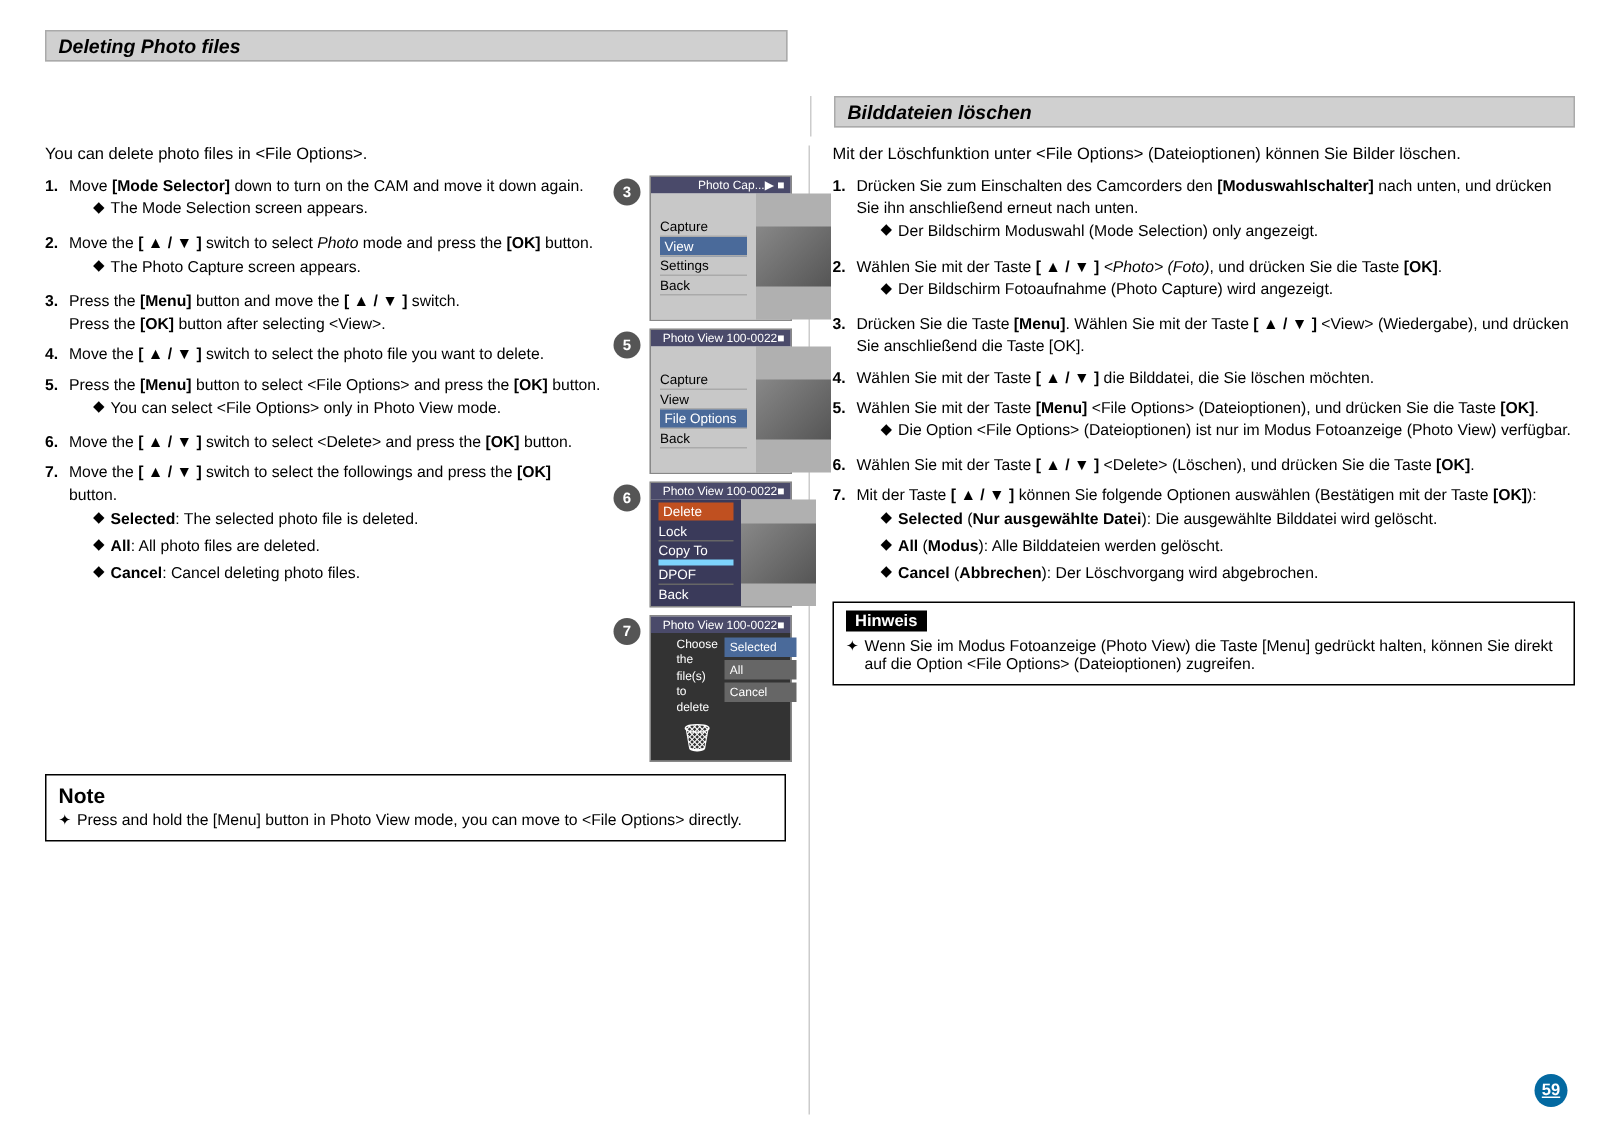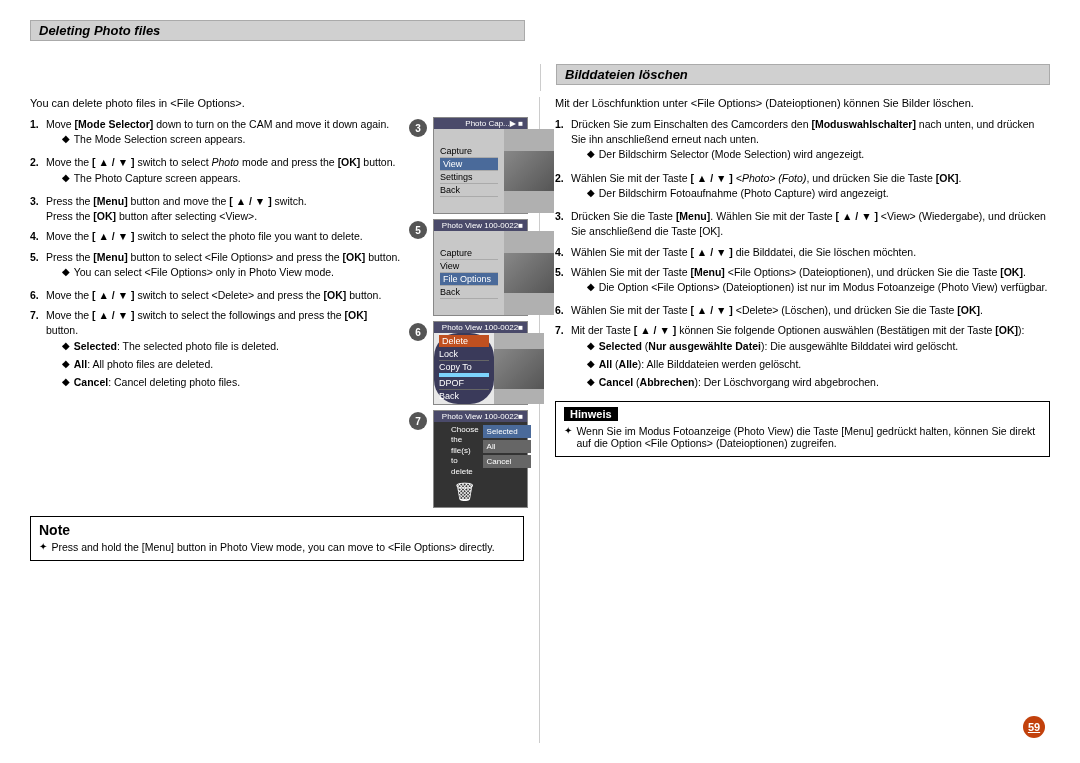--- a/index.html
+++ b/index.html
@@ -178,21 +178,21 @@
     }
     .screen-photo-img {
       width: 50px;
       height: 40px;
       background: linear-gradient(135deg, #888 0%, #555 100%);
     }
     .page-num {
       position: absolute;
       right: 35px;
       bottom: 25px;
-      background: #c2410c;
+      background: #0369a1;
       color: #fff;
       border-radius: 50%;
       width: 22px;
       height: 22px;
       display: flex;
       align-items: center;
       justify-content: center;
       font-size: 11px;
       font-weight: bold;
       text-decoration: underline;
@@ -333,21 +333,21 @@
           </div>
 
           <div class="screenshot-item">
             <div class="step-circle">6</div>
             <div class="screen-box" style="width:95px;">
               <div class="screen-header">
                 <span>Photo View  100-0022</span>
                   <span>■</span>
               </div>
               <div class="screen-body">
-                <div style="background:#3a3a5a; color:#fff; padding:2px 5px; min-width:60px;border-radius:24px;">
+                <div style="background:#3a3a5a; color:#fff; padding:2px 5px; min-width:60px;">
                   <div style="background:#c05020;color:#fff;padding:1px 3px;font-size:9px;margin-bottom:1px;">Delete</div>
                   <div style="font-size:9px;padding:1px 0;border-bottom:1px solid #666;">Lock</div>
                   <div style="font-size:9px;padding:1px 0;border-bottom:4px solid #7dd3fc;">Copy To</div>
                   <div style="font-size:9px;padding:1px 0;border-bottom:1px solid #666;">DPOF</div>
                   <div style="font-size:9px;padding:1px 0;">Back</div>
                 </div>
                 <div class="screen-photo">
                   <div class="screen-photo-img"></div>
                 </div>
               </div>
@@ -392,21 +392,21 @@
 
       <div class="intro-text">Mit der Löschfunktion unter &lt;File Options&gt; (Dateioptionen) können Sie Bilder löschen.</div>
 
       <div class="steps">
 
         <div class="step-item">
           <span class="step-num">1.</span>
           <div class="step-text">Drücken Sie zum Einschalten des Camcorders den <b>[Moduswahlschalter]</b> nach unten, und drücken Sie ihn anschließend erneut nach unten.
             <div class="bullet-item">
                 <span class="bullet-diamond">◆</span>
-                <span>Der Bildschirm Selector (Mode Selection) wird angezeigt.</span>
+                <span>Der Bildschirm Moduswahl (Mode Selection) only angezeigt.</span>
               </div>
           </div>
         </div>
 
         <div class="step-item">
           <span class="step-num">2.</span>
           <div class="step-text">Wählen Sie mit der Taste <b>[ ▲ / ▼ ]</b> <i>&lt;Photo&gt; (Foto)</i>, und drücken Sie die Taste <b>[OK]</b>.
             <div class="bullet-item">
                 <span class="bullet-diamond">◆</span>
                 <span>Der Bildschirm Fotoaufnahme (Photo Capture) wird angezeigt.</span>
@@ -441,21 +441,21 @@
 
         <div class="step-item">
           <span class="step-num">7.</span>
           <div class="step-text">Mit der Taste <b>[ ▲ / ▼ ]</b> können Sie folgende Optionen auswählen (Bestätigen mit der Taste <b>[OK]</b>):
             <div class="bullet-item">
                 <span class="bullet-diamond">◆</span>
                 <span><b>Selected</b> (<b>Nur ausgewählte Datei</b>): Die ausgewählte Bilddatei wird gelöscht.</span>
               </div>
             <div class="bullet-item">
                 <span class="bullet-diamond">◆</span>
-                <span><b>All</b> (<b>Alle</b>): Alle Bilddateien werden gelöscht.</span>
+                <span><b>All</b> (<b>Modus</b>): Alle Bilddateien werden gelöscht.</span>
               </div>
             <div class="bullet-item">
                 <span class="bullet-diamond">◆</span>
                 <span><b>Cancel</b> (<b>Abbrechen</b>): Der Löschvorgang wird abgebrochen.</span>
               </div>
           </div>
         </div>
 
       </div>
 

